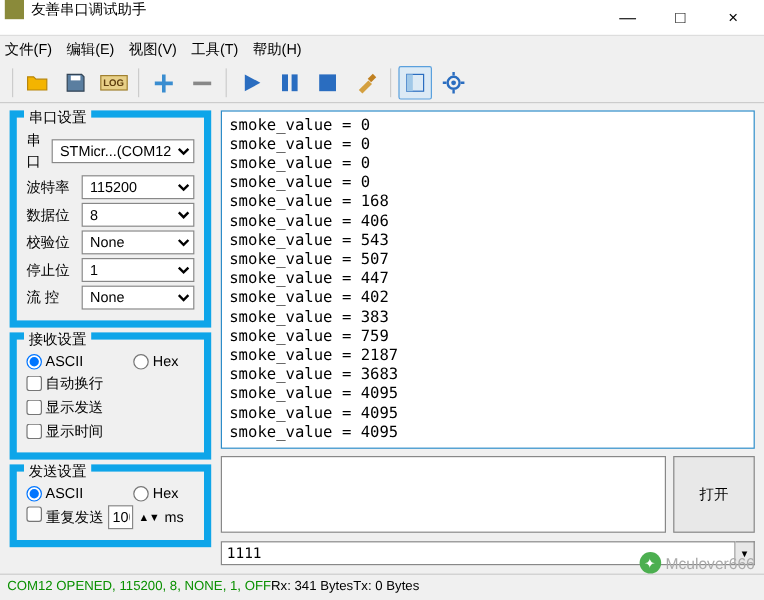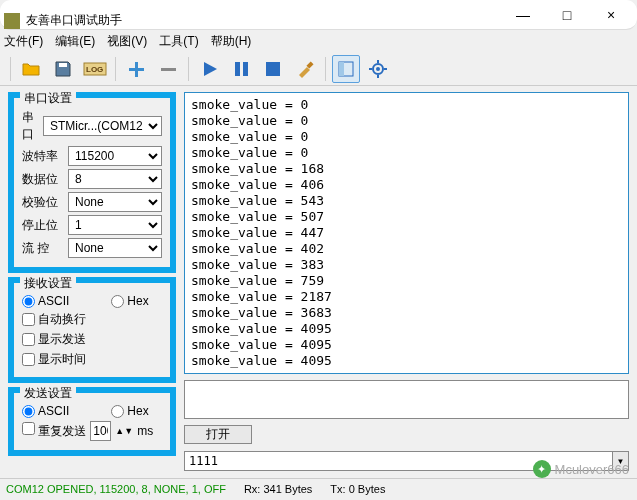--- a/index.html
+++ b/index.html
@@ -1,43 +1,43 @@
 <!DOCTYPE html>
 <html><head>
 <meta charset="utf-8">
 <style>
 * { box-sizing: border-box; margin: 0; padding: 0; font-family: "Microsoft YaHei", sans-serif; }
 body { width: 637px; height: 500px; background: #f0f0f0; font-size: 12px; position: relative; overflow: hidden; }
-.titlebar { height: 30px; background: #fff; display: flex; align-items: flex-end; padding: 0 4px; border-bottom: 1px solid #ddd; border-radius: 11px; }
+.titlebar { height: 30px; background: #fff; display: flex; align-items: flex-start; padding: 0 4px; border-bottom: 1px solid #ddd; }
 .titlebar .icon { width: 16px; height: 16px; background: #8a8a3a; margin-right: 6px; }
 .titlebar .title { font-size: 12px; flex: 1; }
 .titlebar .btn { width: 44px; height: 28px; display: flex; align-items: center; justify-content: center; font-size: 14px; }
 .menubar { height: 22px; display: flex; align-items: center; padding: 0 4px; gap: 12px; }
 .menubar span { font-size: 12px; }
 .toolbar { height: 34px; background: #f0f0f0; display: flex; align-items: center; padding: 2px 8px; gap: 4px; border-bottom: 1px solid #ccc; }
 .toolbar .tbtn { width: 28px; height: 28px; display: flex; align-items: center; justify-content: center; border-radius: 2px; }
 .toolbar .sep { width: 1px; height: 24px; background: #ccc; margin: 0 2px; }
 .main { display: flex; height: 392px; }
 .leftpanel { width: 184px; padding: 6px 8px; display: flex; flex-direction: column; gap: 4px; }
 .group { border: 6px solid #0ea5e9; border-radius: 0; padding: 8px 8px 6px; position: relative; margin-top: 0; }
 .group .legend { position: absolute; top: -8px; left: 6px; background: #f0f0f0; padding: 0 4px; font-size: 12px; }
 .row { display: flex; align-items: center; margin: 3px 0; gap: 4px; }
 .row label { width: 42px; font-size: 12px; letter-spacing: 0; }
 .row select, .row input[type=text] { flex: 1; height: 20px; font-size: 12px; border: 1px solid #888; background: #fff; padding: 0 2px; }
 .radio-row, .check-row { display: flex; align-items: center; gap: 24px; margin: 3px 0; font-size: 12px; }
 .radio-row label, .check-row label { display: flex; align-items: center; gap: 3px; }
 .rightpanel { flex: 1; padding: 6px 8px 6px 0; display: flex; flex-direction: column; gap: 6px; }
 .rxarea { flex: 1; border: 1px solid #2d8cc8; background: #fff; font-family: Consolas, monospace; font-size: 13px; font-weight: normal; padding: 4px 6px; overflow: hidden; white-space: pre; line-height: 16px; }
-.txrow { display: flex; gap: 6px; height: 64px; flex-direction: column; }
+.txrow { display: flex; gap: 6px; height: 64px; }
 .txarea { flex: 1; border: 1px solid #888; background: #fff; padding: 4px; font-size: 12px; }
 .sendbtn { width: 68px; border: 1px solid #888; background: #e8e8e8; font-size: 12px; }
 .cmdrow { display: flex; align-items: center; height: 22px; }
 .cmdinput { flex: 1; height: 20px; border: 1px solid #888; background: #fff; padding: 0 4px; font-size: 12px; font-family: Consolas, monospace; }
 .cmddrop { width: 16px; height: 20px; border: 1px solid #888; border-left: none; background: #e8e8e8; display: flex; align-items: center; justify-content: center; font-size: 8px; }
-.statusbar { height: 20px; border-top: 1px solid #ccc; display: flex; align-items: center; padding: 0 6px; font-size: 11px; gap: 18px; }
+.statusbar { height: 20px; border-top: 1px solid #ccc; display: flex; align-items: center; padding: 0 6px; font-size: 11px; }
 .statusbar .s1 { color: #0a9000; font-size: 11px; }
 .watermark { position: absolute; right: 8px; bottom: 22px; font-size: 13px; color: #aaa; display: flex; align-items: center; gap: 4px; pointer-events: none; }
 .watermark .wicon { width: 18px; height: 18px; border-radius: 50%; background: #4caf50; display: flex; align-items: center; justify-content: center; color: #fff; font-size: 11px; }
 .repeat-row { display:flex; align-items:center; gap:4px; font-size:12px; margin:3px 0;}
 .repeat-row input[type=text]{ width:21px; height:20px; border:1px solid #888; padding:0 2px; font-size:12px;}
 </style>
 </head>
 <body>
 
 <div class="titlebar">

